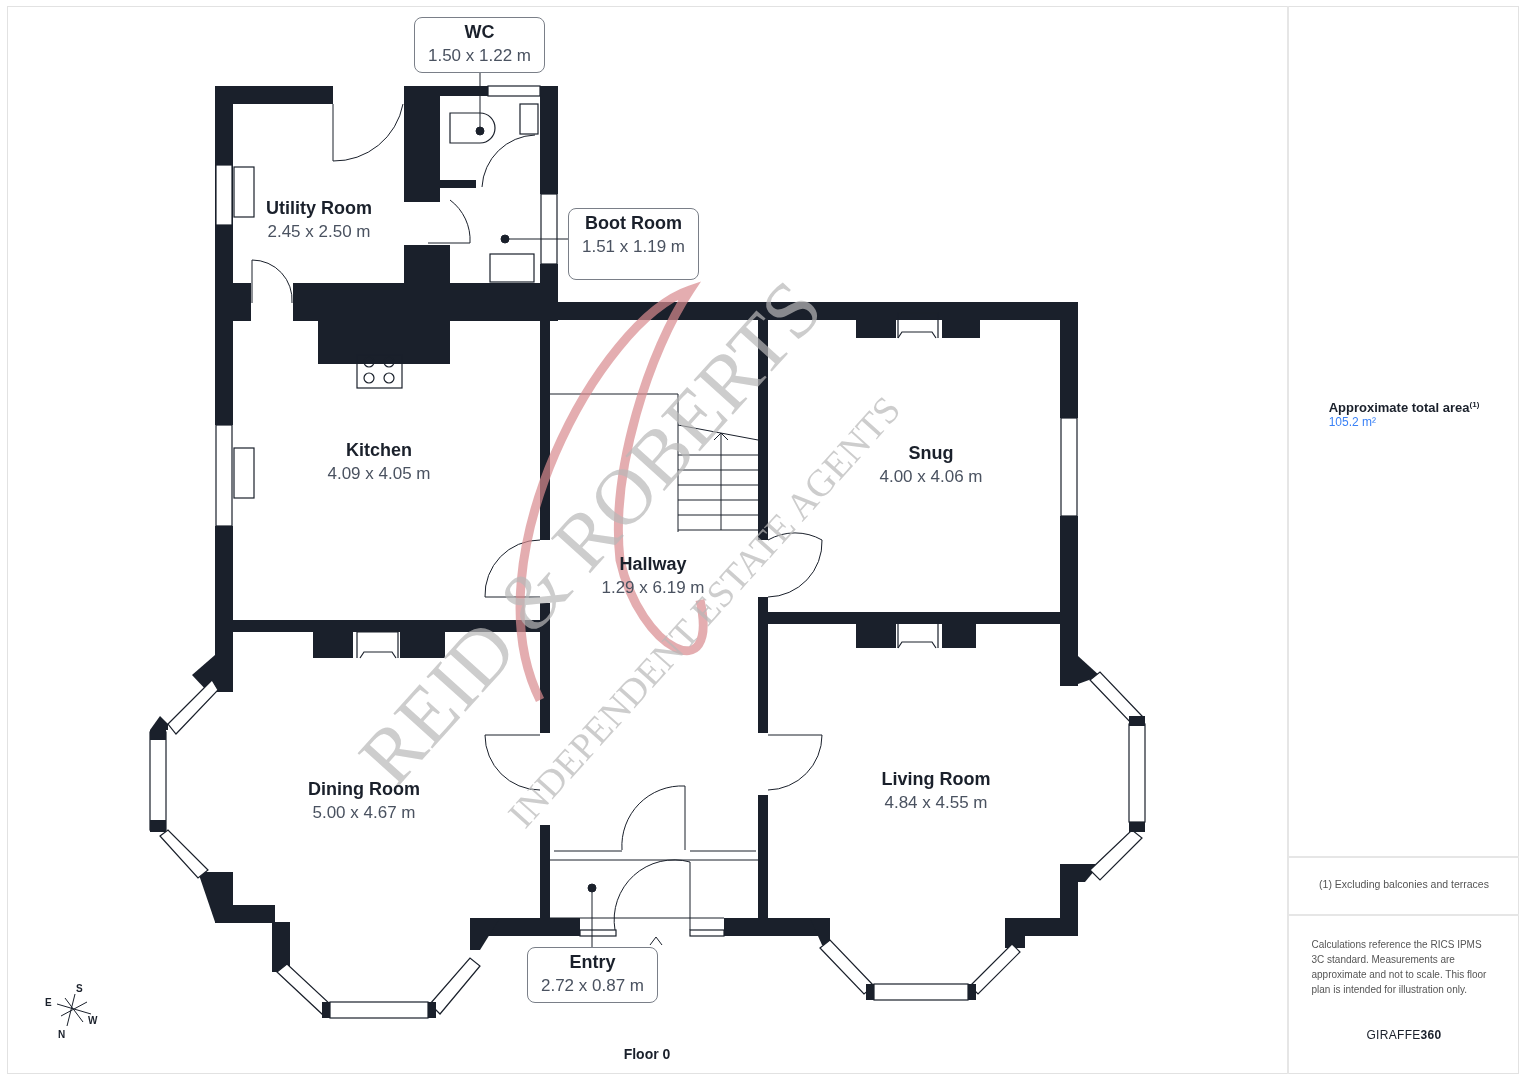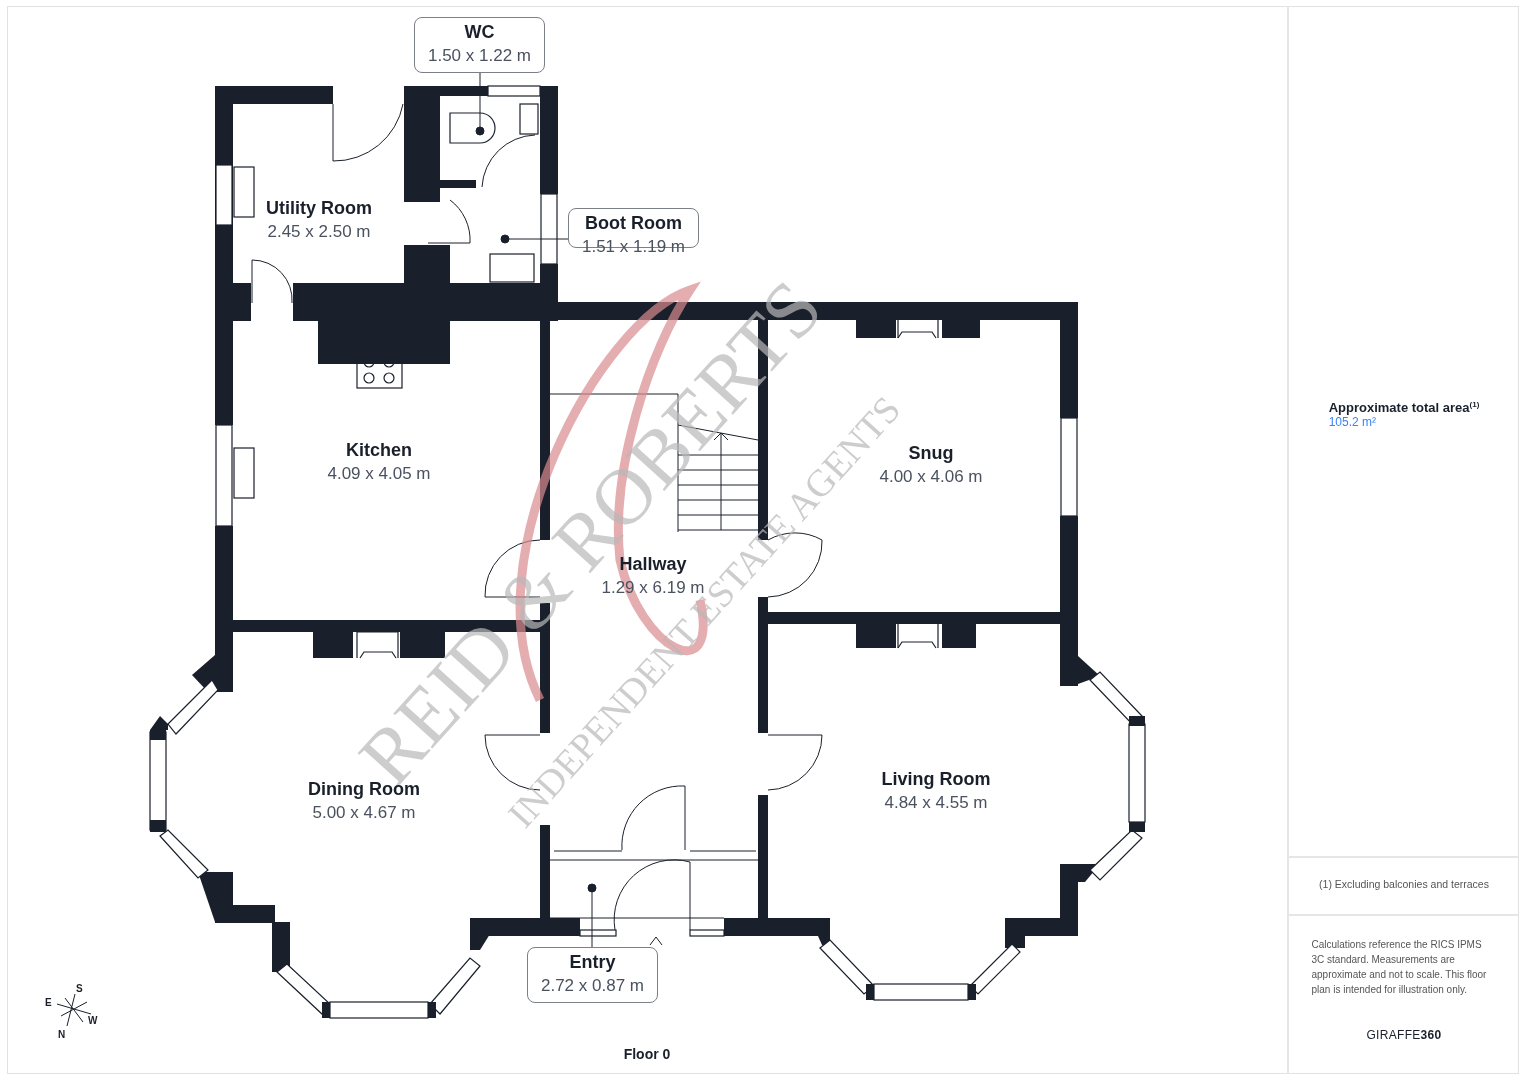--- a/index.html
+++ b/index.html
@@ -198,21 +198,21 @@
 </svg>
 
 <div class="room-label" style="left:319px; top:196px;">
   <div class="room-name">Utility Room</div>
   <div class="room-dim">2.45 x 2.50 m</div>
 </div>
 <div class="callout" style="left:414px; top:17px; width:131px; height:56px;">
   <div class="room-name">WC</div>
   <div class="room-dim">1.50 x 1.22 m</div>
 </div>
-<div class="callout" style="left:568px; top:208px; width:131px; height:40px;">
+<div class="callout" style="left:568px; top:208px; width:131px; height:72px;">
   <div class="room-name">Boot Room</div>
   <div class="room-dim">1.51 x 1.19 m</div>
 </div>
 <div class="room-label" style="left:379px; top:438px;">
   <div class="room-name">Kitchen</div>
   <div class="room-dim">4.09 x 4.05 m</div>
 </div>
 <div class="room-label" style="left:653px; top:552px;">
   <div class="room-name">Hallway</div>
   <div class="room-dim">1.29 x 6.19 m</div>

